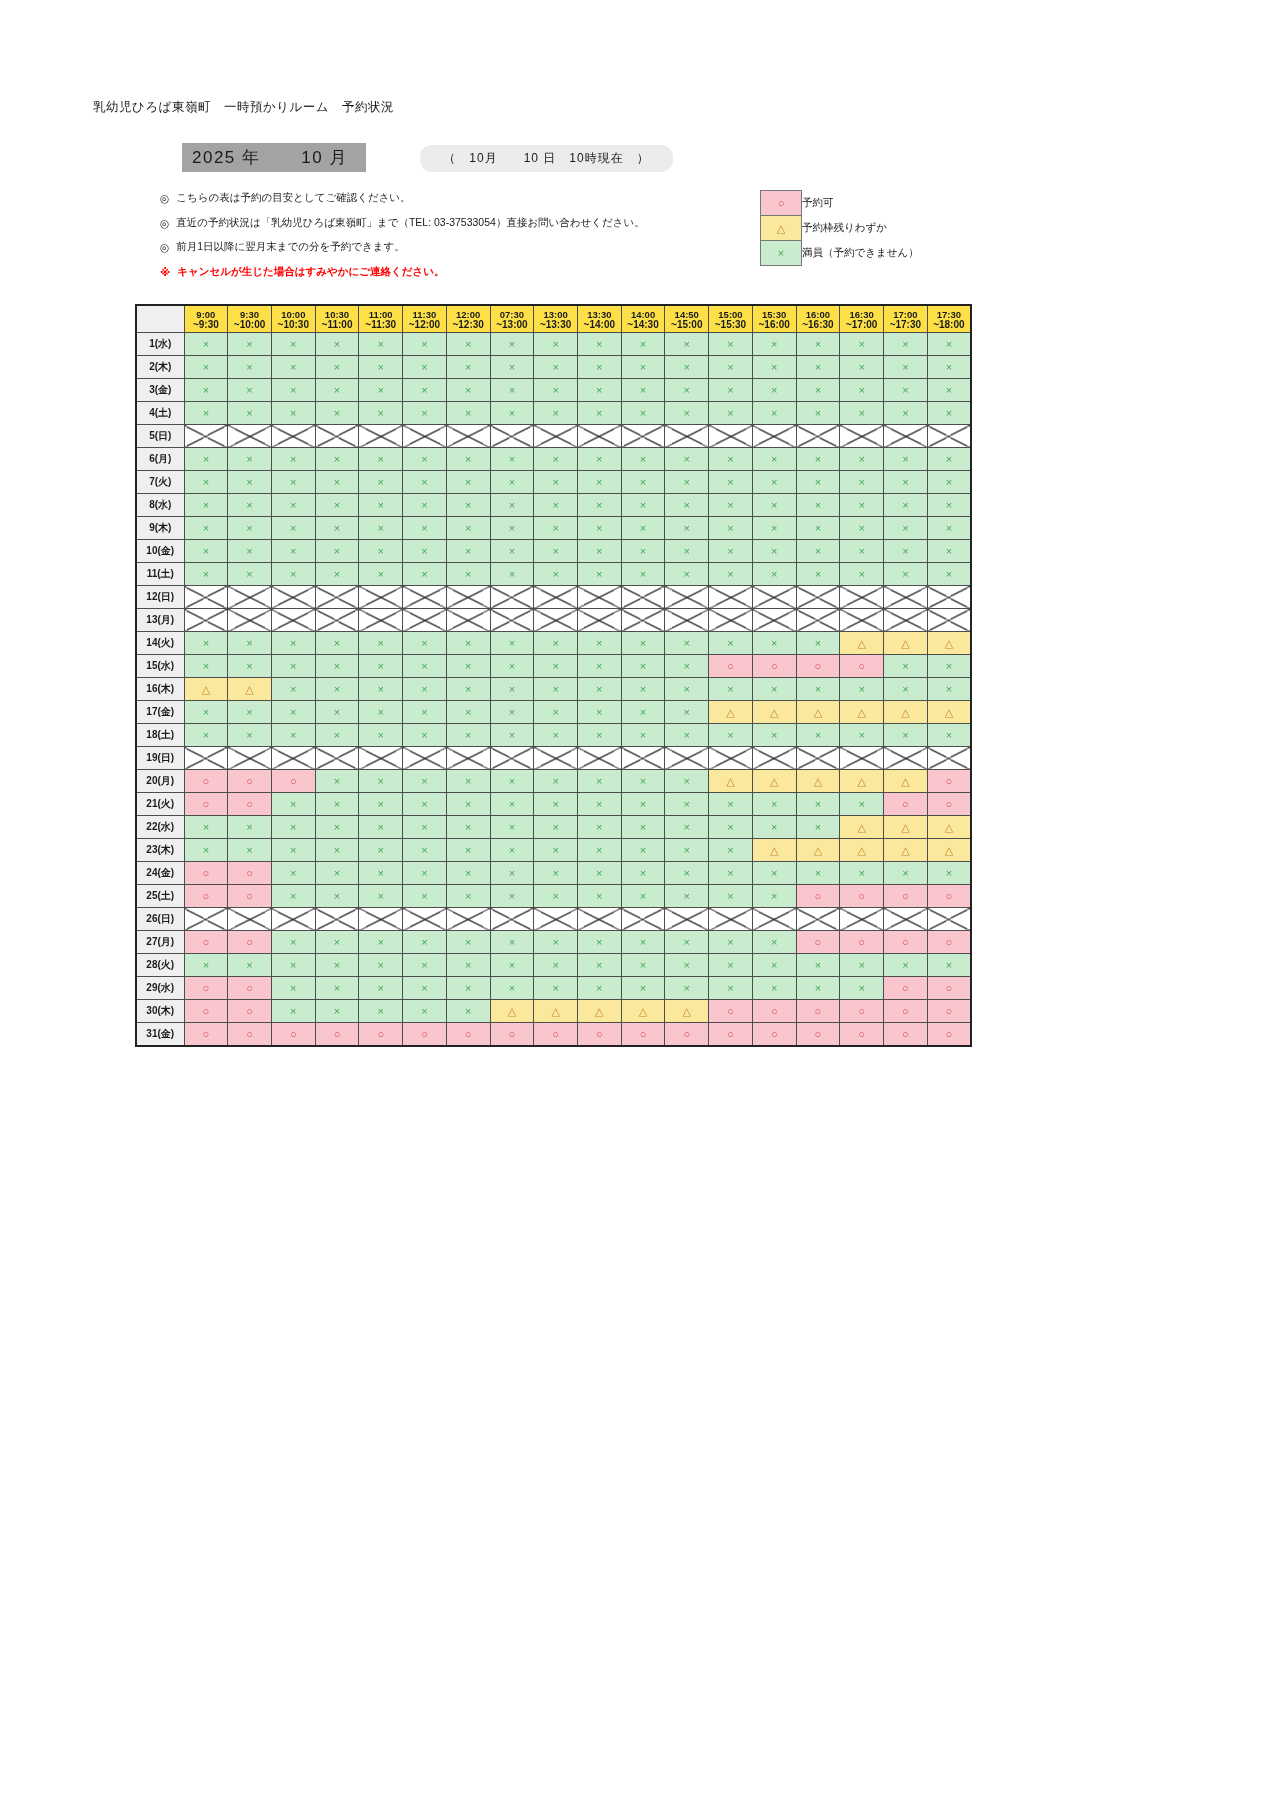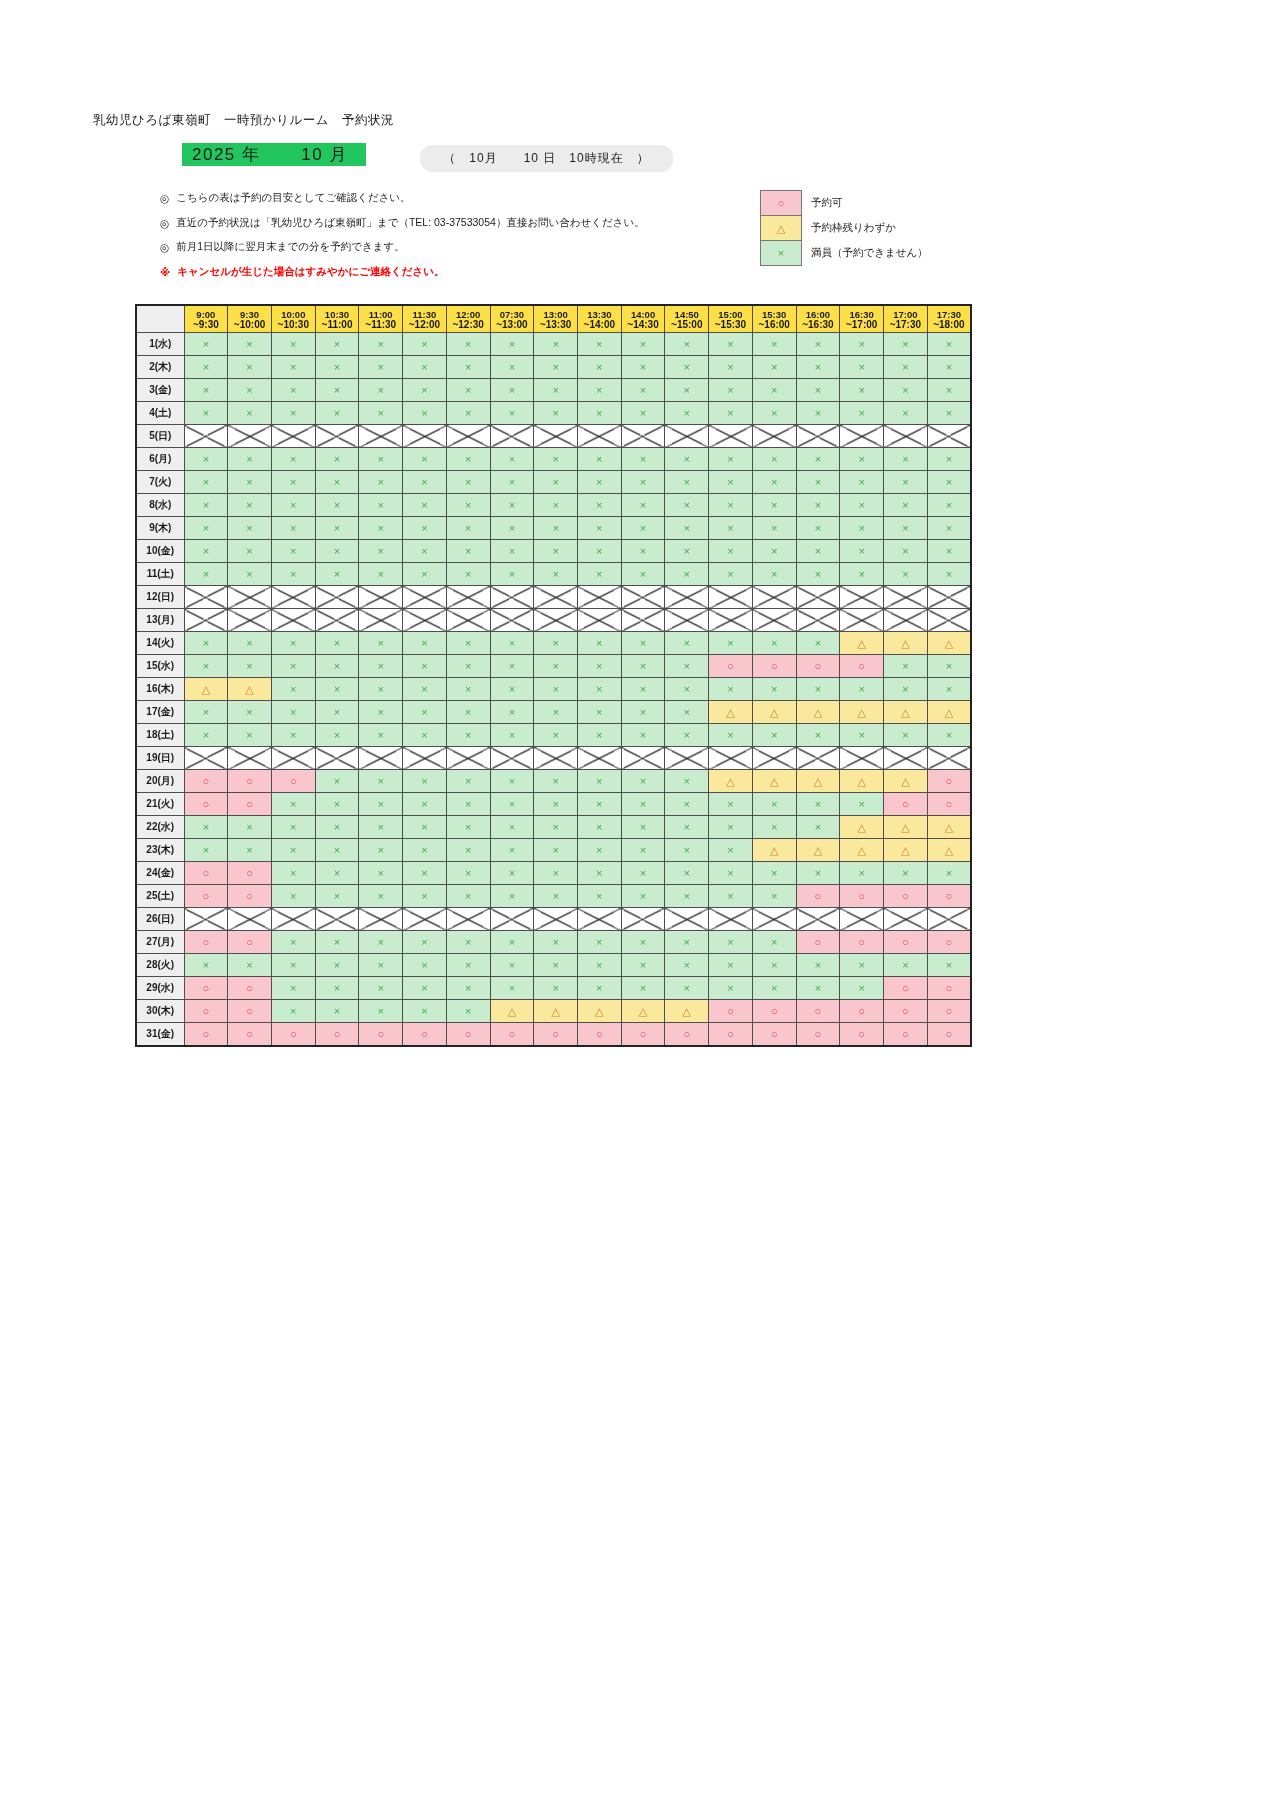--- a/index.html
+++ b/index.html
@@ -1,46 +1,46 @@
 <!DOCTYPE html>
 <html lang="ja" style="--avail-bg: #f9c6ce; --few-bg: #fae89c; --full-bg: #c9ecce; --avail-sym: #d94452; --few-sym: #c8862c; --full-sym: #47a855;"><head>
 <meta charset="utf-8">
 <style>
   html,body { margin:0; padding:0; }
   body {
     width:1280px; height:1810px; background:#ffffff; position:relative;
     font-family:"Liberation Sans","DejaVu Sans",sans-serif; color:#1a1a1a;
   }
   .title {
-    position:absolute; left:93px; top:112px;
+    position:absolute; left:93px; top:99px;
     font-size:12.5px; letter-spacing:0.5px;
   }
   .period-box {
-    position:absolute; left:182px; top:143px; width:184px; height:23px;
-    background:#22c55e; box-sizing:border-box;
+    position:absolute; left:182px; top:143px; width:184px; height:29px;
+    background:#a3a3a3; box-sizing:border-box;
     display:flex; align-items:center; justify-content:space-between;
     padding:0 18px 0 10px; font-size:17px; letter-spacing:1.5px;
   }
   .asof-box {
     position:absolute; left:420px; top:145px; width:253px; height:27px;
     background:#ececec; display:flex; align-items:center; justify-content:center;
     font-size:12px; letter-spacing:1px;border-radius:12px;
   }
   .notes { position:absolute; left:160px; top:186px; font-size:10.5px; }
   .note-line { height:24.5px; display:flex; align-items:center; }
   .note-marker { margin-right:7px; }
   .note-line.em { color:#ff0000; font-weight:bold; }
   .legend { position:absolute; left:760px; top:190px; }
   .legend-row { display:flex; height:26px; }
   .legend-row + .legend-row { margin-top:-1px; }
   .legend-swatch {
     width:42px; box-sizing:border-box; border:1px solid #777;
     display:flex; align-items:center; justify-content:center; font-size:11px;
   }
-  .legend-label { font-size:10.5px; margin-left:9px; align-self:center; }
+  .legend-label { font-size:10.5px; align-self:center; }
 
   .grid-wrap { position:absolute; left:135px; top:304px; }
   table.grid { border-collapse:collapse; table-layout:fixed; width:837px; border:2px solid #222; }
   .col-day { width:48px; }
   .grid th, .grid td {
     border:1px solid #4d4d4d; padding:0; text-align:center; vertical-align:middle; overflow:hidden;
   }
   .grid thead th { height:26px; background:#fde047; font-weight:bold; }
   .grid thead th .t1 { font-size:9.5px; line-height:11px; }
   .grid thead th .t2 { font-size:10px;  line-height:10px; }

